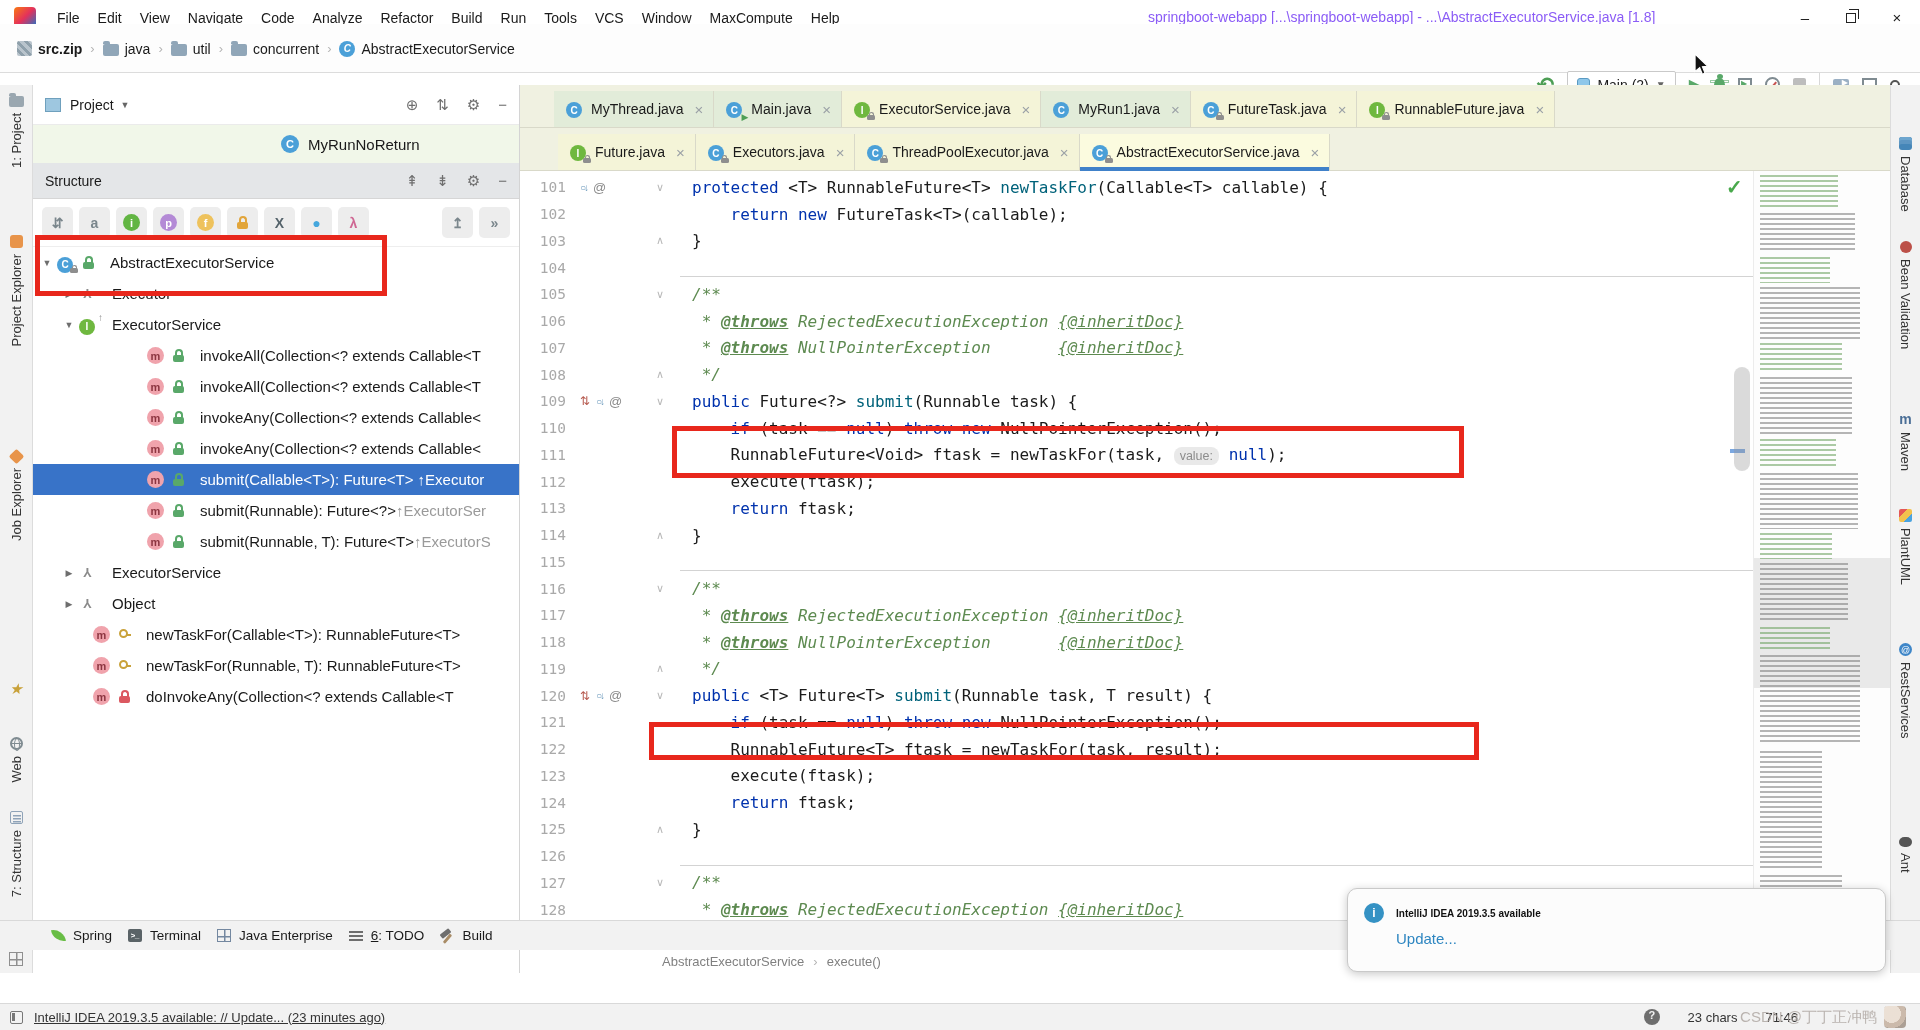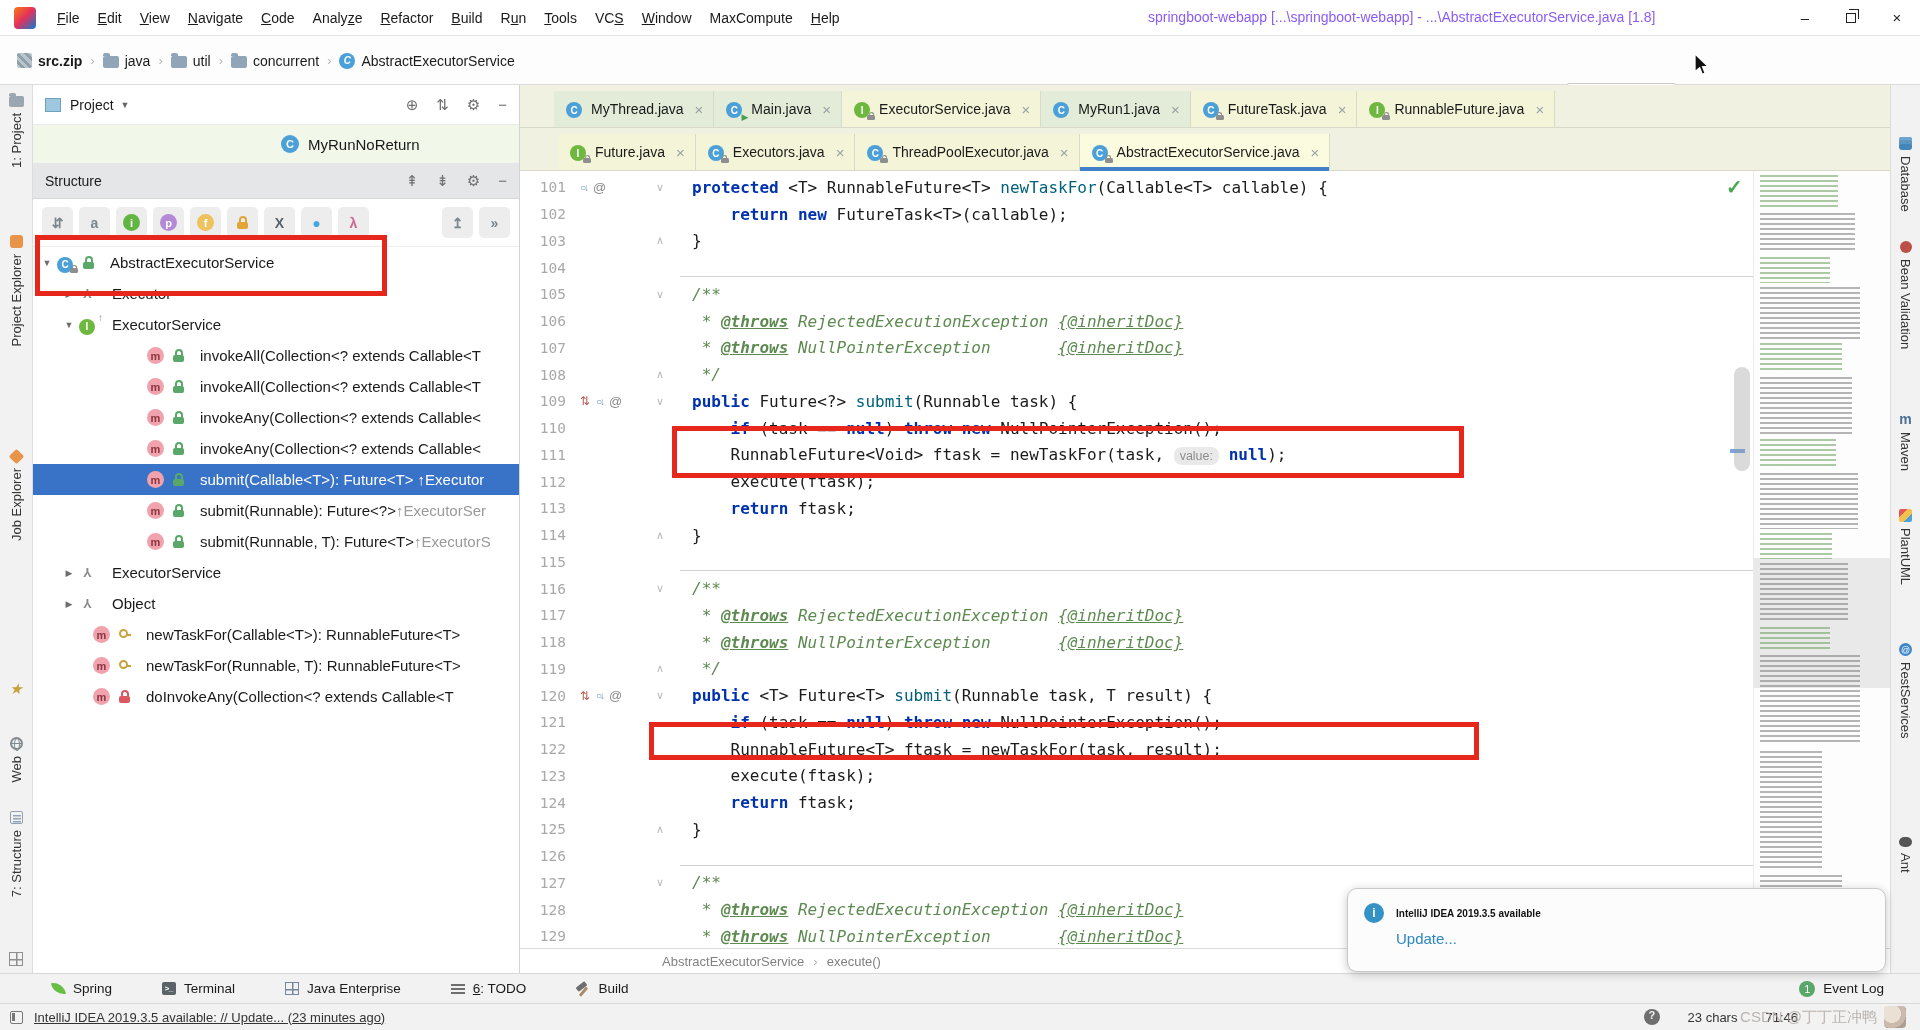--- a/index.html
+++ b/index.html
@@ -15,21 +15,21 @@
   .menu-item{padding:0 9px;font-size:14px;white-space:nowrap;}
   .win-title{position:absolute;left:1148px;top:9px;font-size:14px;color:#8b5cf6;white-space:nowrap;}
   .win-controls{position:absolute;right:0;top:0;display:flex;height:35px;}
   .win-btn{width:46px;height:35px;display:flex;align-items:center;justify-content:center;
            font-size:15px;color:#222;}
   .max-box{width:10px;height:10px;border:1.5px solid #222;position:relative;background:#fff;}
   .max-box::after{content:"";position:absolute;left:2px;top:-5px;width:9px;height:9px;
                   border:1.5px solid #222;border-left:none;border-bottom:none;}
 
   
-  .toolbar{position:absolute;left:0;top:36px;width:100%;height:49px;background:#fdfdfd;
+  .toolbar{position:absolute;left:0;top:24px;width:100%;height:49px;background:#fdfdfd;
            border-bottom:1px solid #dcdcdc;}
   .toolbar-crumbs{position:absolute;left:14px;top:0;height:49px;display:flex;align-items:center;
                   gap:5px;font-size:14px;}
   .crumb-item{display:flex;align-items:center;gap:6px;padding:2px 3px;}
   .crumb-sep{color:#b5b5b5;font-size:13px;}
   .ci{display:inline-block;flex:none;}
   .ci-folder{width:16px;height:12px;background:#90a6b8;border-radius:2px;position:relative;margin-top:2px;}
   .ci-folder::before{content:"";position:absolute;left:0;top:-3px;width:7px;height:3px;background:#90a6b8;border-radius:2px 2px 0 0;}
   .ci-zip{width:15px;height:15px;border-radius:2px;
           background:repeating-linear-gradient(45deg,#b9c4cc 0 3px,#8fa0ab 3px 6px);}
@@ -160,21 +160,21 @@
   .codearea{width:1233px;flex:none;position:relative;padding-top:3px;overflow:hidden;}
   .cl{height:26.75px;display:flex;align-items:center;position:relative;}
   .ln{width:46px;text-align:right;color:#a9a9a9;font-family:"DejaVu Sans Mono",monospace;font-size:14.5px;flex:none;}
   .gut{width:80px;padding-left:14px;display:flex;gap:6px;align-items:center;flex:none;}
   .gut i{font-style:normal;}
   .g-ov{color:#6897bb;font-size:10px;letter-spacing:-2px;}
   .g-an{color:#8a8a8a;font-size:13px;}
   .g-im{color:#b5574c;font-size:12px;}
   .fold{width:28px;text-align:center;color:#b8b8b8;font-size:11px;flex:none;}
   .code{font-family:"DejaVu Sans Mono",monospace;font-size:16px;white-space:pre;margin-left:18px;}
-  .tk-k{color:#0032ad;font-weight:bold;}
+  .tk-k{color:#0032ad;font-weight:normal;}
   .tk-t{color:#1b1b1b;}
   .tk-d{color:#00627a;}
   .tk-j{color:#5d8a50;font-style:italic;}
   .tk-jt{color:#5d8a50;font-style:italic;font-weight:bold;text-decoration:underline;}
   .tk-ji{color:#5d8a50;font-style:italic;text-decoration:underline;}
   .tk-h{font-family:"Liberation Sans",sans-serif;font-size:12.5px;color:#8c8c8c;background:#e9e9e9;
         border-radius:8px;padding:2px 6px;}
   .cl.sep::after{content:"";position:absolute;left:160px;right:0;bottom:4px;border-top:1px solid #d3d3d3;}
   #annot-111{left:152px;top:255px;width:792px;height:52px;}
   #annot-122{left:129px;top:551px;width:830px;height:38px;}
@@ -192,22 +192,22 @@
   .toast{position:absolute;left:1347px;top:888px;width:539px;height:84px;background:#fcfcfc;
          border:1px solid #c9c9c9;border-radius:10px;box-shadow:0 2px 10px rgba(0,0,0,.22);z-index:20;
          padding:14px 16px 0 16px;}
   .toast-row{display:flex;align-items:center;gap:12px;}
   .info-ico{width:20px;height:20px;border-radius:50%;background:#3592c4;color:#fff;font-weight:bold;
             font-size:12px;display:flex;align-items:center;justify-content:center;flex:none;}
   .toast-title{font-size:10px;font-weight:bold;color:#111;}
   .toast-link{margin:7px 0 0 32px;font-size:15px;color:#2e86c1;}
 
   
-  .bottombar{position:absolute;left:0;top:973px;width:100%;height:30px;background:#f2f2f2;
-             border-top:1px solid #d9d9d9;display:flex;align-items:center;padding-left:52px;gap:50px;
+  .bottombar{position:absolute;left:0;top:920px;width:100%;height:30px;background:#f2f2f2;
+             border-top:1px solid #d9d9d9;display:flex;align-items:center;padding-left:52px;gap:16px;
              font-size:13.5px;}
   .bb-item{display:flex;align-items:center;gap:8px;}
   .bi{width:14px;height:14px;flex:none;position:relative;display:flex;align-items:center;justify-content:center;}
   .bi-spring{width:13px;height:13px;background:#68bd45;border-radius:0 100% 0 100%;transform:rotate(-10deg);}
   .bi-terminal{width:14px;height:13px;background:#5a6367;border-radius:2px;color:#fff;font-size:8px;font-weight:bold;}
   .bi-terminal::before{content:">_";}
   .bi-jee{width:14px;height:13px;border:1.5px solid #7488a0;
           background:linear-gradient(#7488a0,#7488a0) 6px 0/1.5px 13px no-repeat,
                      linear-gradient(#7488a0,#7488a0) 0 5.5px/14px 1.5px no-repeat;}
   .bi-todo{width:14px;height:12px;background:linear-gradient(#6e6e6e,#6e6e6e) 0 1px/14px 2px no-repeat,

